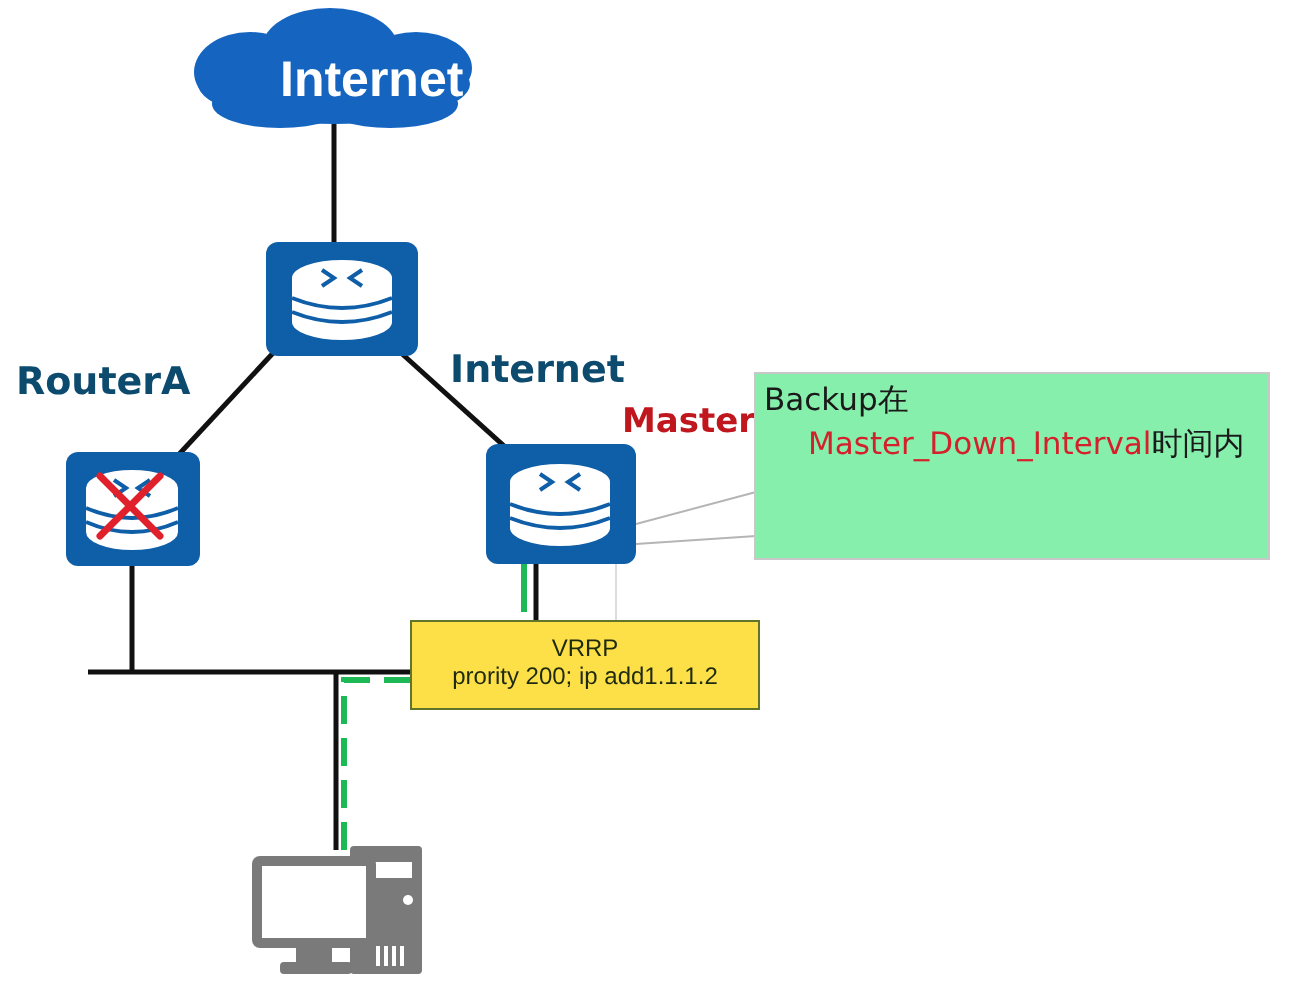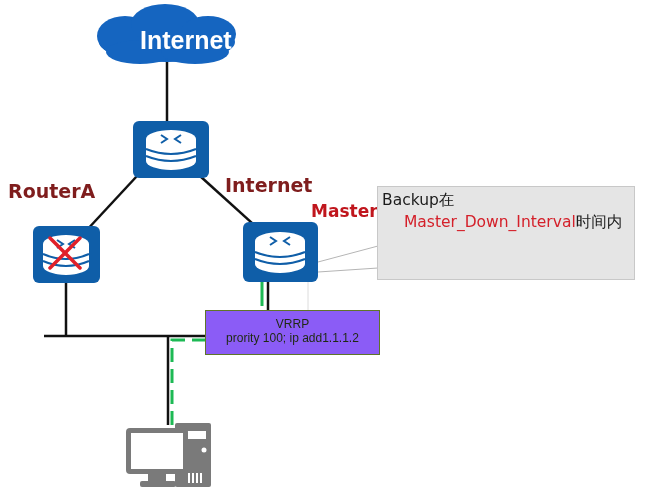--- a/index.html
+++ b/index.html
@@ -1,24 +1,24 @@
 <!DOCTYPE html>
 <html><head>
   <meta charset="utf-8">
   <style>
     html, body { margin: 0; padding: 0; background: #ffffff; }
     body { width: 651px; height: 494px; position: relative; overflow: hidden; font-family: "DejaVu Sans", sans-serif; }
     svg { position: absolute; left: 0; top: 0; }
-    .lbl { position: absolute; font-family: "DejaVu Sans", sans-serif; font-weight: bold; color: #7f1d1d; white-space: nowrap; }
+    .lbl { position: absolute; font-family: "DejaVu Sans", sans-serif; font-weight: bold; color: #0c4a6e; white-space: nowrap; }
     #routerA-label { left: 8px; top: 180px; font-size: 19px; }
     #routerB-label { left: 225px; top: 174px; font-size: 19px; }
     #master-label { left: 311px; top: 201px; font-size: 17px; color: #c0161d; }
-    #note { position: absolute; left: 377px; top: 186px; width: 258px; height: 94px; border: 1px solid #c8c8c8; background: #e5e5e5; box-sizing: border-box; padding: 2px 4px; font-family: "DejaVu Sans", sans-serif; font-size: 15.5px; line-height: 22px; color: #1a1a1a; }
+    #note { position: absolute; left: 377px; top: 186px; width: 258px; height: 94px; border: 1px solid #c8c8c8; background: #86efac; box-sizing: border-box; padding: 2px 4px; font-family: "DejaVu Sans", sans-serif; font-size: 15.5px; line-height: 22px; color: #1a1a1a; }
     #note .red { color: #d4202a; margin-left: 22px; }
-    #vrrp-box { position: absolute; left: 205px; top: 310px; width: 175px; height: 45px; background: #8b5cf6; border: 1px solid #5f7528; box-sizing: border-box; text-align: center; font-family: "Liberation Sans", sans-serif; color: #1e2a10; font-size: 12px; line-height: 14px; padding-top: 6px; }
+    #vrrp-box { position: absolute; left: 205px; top: 310px; width: 175px; height: 45px; background: #fde047; border: 1px solid #5f7528; box-sizing: border-box; text-align: center; font-family: "Liberation Sans", sans-serif; color: #1e2a10; font-size: 12px; line-height: 14px; padding-top: 6px; }
     #internet-text { position: absolute; left: 112px; top: 26px; font-family: "Liberation Sans", sans-serif; font-weight: bold; font-size: 25px; color: #ffffff; margin-left: 28px; }
   </style>
 </head>
 <body>
 
 <svg width="651" height="494" viewBox="0 0 651 494">
 
   <line x1="167" y1="62" x2="167" y2="122" stroke="#111" stroke-width="2.5"></line>
   <line x1="137" y1="176" x2="85" y2="232" stroke="#111" stroke-width="2.5"></line>
   <line x1="200" y1="176" x2="262" y2="232" stroke="#111" stroke-width="2.5"></line>
@@ -113,14 +113,14 @@
 <div id="routerB-label" class="lbl">Internet</div>
 <div id="master-label" class="lbl">Master</div>
 
 <div id="note">
   <div>Backup在</div>
   <div><span class="red">Master_Down_Interval</span><span>时间内</span></div>
 </div>
 
 <div id="vrrp-box">
   <div>VRRP</div>
-  <div>prority 100;  ip add1.1.1.2</div>
+  <div>prority 200;  ip add1.1.1.2</div>
 </div>
 
 </body></html>

